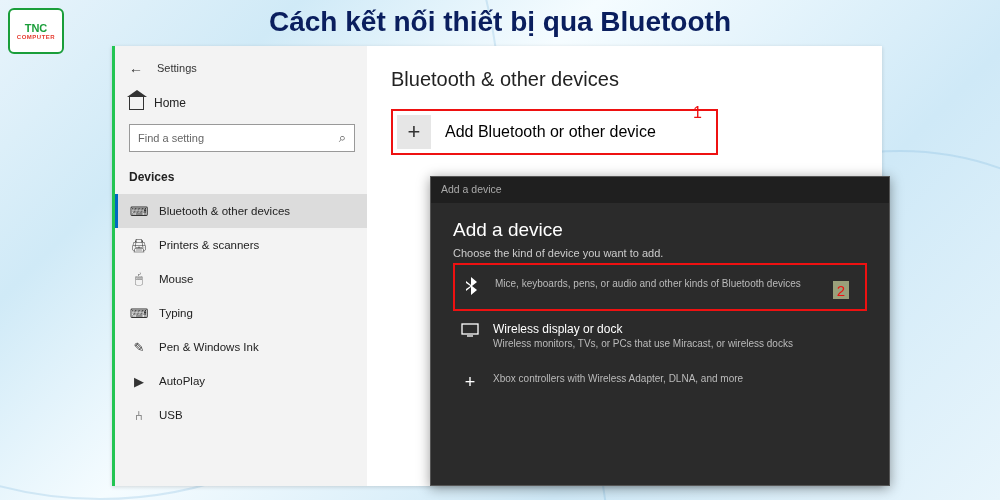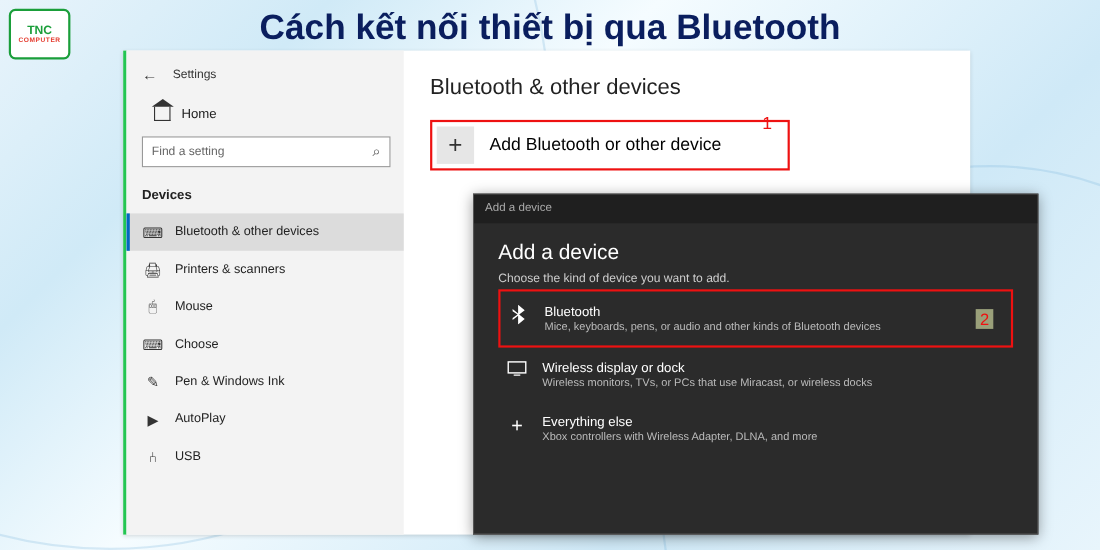--- a/index.html
+++ b/index.html
@@ -20,35 +20,35 @@
     border: 2px solid #1a9e3a; border-radius: 6px;
     background: #fff;
     display:flex; flex-direction:column; align-items:center; justify-content:center;
     font-weight:bold;
   }
   .logo .t { color:#1a9e3a; font-size:11px; line-height:1;}
   .logo .c { color:#e53b2f; font-size:6px; letter-spacing:0.5px;}
 
   .title {
     position:absolute; top:6px; left:0; right:0;
-    text-align:center; color:#0a1e5e; font-weight:700; font-size:32px;
+    text-align:center; color:#0a1e5e; font-weight:700; font-size:28px;
   }
 
   .window {
     position:absolute; left:112px; top:46px;
     width:770px; height:440px;
     background:#fff; box-shadow:0 1px 4px rgba(0,0,0,.15);
     display:flex; flex-direction:row;
     border-left:3px solid #23c552;
   }
   .sidebar { width:252px; background:#f3f3f3; padding:8px 0 0 0; font-size:12px; color:#222;}
   .sb-top { display:flex; align-items:center; gap:14px; padding:6px 14px 4px 14px;}
   .back { font-size:14px; color:#333;}
   .win-title { font-size:11px; color:#333;}
-  .home { display:flex; align-items:center; gap:10px; padding:16px 14px 14px 25px; font-size:12px;}
+  .home { display:flex; align-items:center; gap:10px; padding:16px 14px 14px 14px; font-size:12px;}
   .home-icon{ width:15px;height:13px; border:1.5px solid #333; border-top:none; position:relative;}
   .home-icon::before{content:""; position:absolute; left:-3px; top:-7px; width:0;height:0;border-left:10px solid transparent;border-right:10px solid transparent;border-bottom:7px solid #333;}
   .search {
     margin:0 12px 12px 14px; height:28px; border:1px solid #999; background:#fff;
     display:flex; align-items:center; padding:0 8px; font-size:11px; color:#666; justify-content:space-between;
   }
   .search .mag { font-size:13px; color:#555;}
   .cat-header{ padding:6px 14px 10px 14px; font-weight:600; font-size:12px;}
   .nav-item{ display:flex; align-items:center; gap:12px; padding:10px 14px 10px 16px; font-size:11.5px; color:#222;}
   .nav-item.active{ background:#dcdcdc; border-left:3px solid #0067c0; padding-left:13px;}
@@ -61,21 +61,21 @@
     border:2px solid #e11; padding:4px 60px 4px 4px; width:fit-content;
   }
   .plus-btn{ width:34px;height:34px;background:#e6e6e6; display:flex;align-items:center;justify-content:center; font-size:22px;color:#333;}
   .add-label{ font-size:16px;}
   .anno{ color:#e11; font-size:16px; font-weight:500;}
   .anno1{ position:absolute; left:326px; top:58px;}
 
   
   .dialog{
     position:absolute; left:430px; top:176px;
-    width:514px; height:310px;
+    width:460px; height:310px;
     background:#2b2b2b; color:#eee;
     box-shadow:0 2px 12px rgba(0,0,0,.4);
     border:1px solid #555;
   }
   .dlg-title-bar{ height:26px; background:#1f1f1f; color:#aaa; font-size:10.5px; padding:6px 10px;}
   .dlg-body{ padding:10px 22px 0 22px;}
   .dlg-h{ font-size:19px; font-weight:400; color:#fff; margin:6px 0 6px 0;}
   .dlg-sub{ font-size:11px; color:#ccc; margin-bottom:4px;}
   .dlg-opt{ display:flex; gap:14px; padding:11px 8px; align-items:flex-start;}
   .dlg-opt.hl{ border:2px solid #e11;}
@@ -120,21 +120,21 @@
         <div class="nav-item">
           <span class="nav-icon">🖨</span>
           <span>Printers &amp; scanners</span>
         </div>
         <div class="nav-item">
           <span class="nav-icon">🖱</span>
           <span>Mouse</span>
         </div>
         <div class="nav-item">
           <span class="nav-icon">⌨</span>
-          <span>Choose</span>
+          <span>Typing</span>
         </div>
         <div class="nav-item">
           <span class="nav-icon">✎</span>
           <span>Pen &amp; Windows Ink</span>
         </div>
         <div class="nav-item">
           <span class="nav-icon">▶</span>
           <span>AutoPlay</span>
         </div>
         <div class="nav-item">
@@ -158,37 +158,35 @@
   <div class="dlg-title-bar">Add a device</div>
   <div class="dlg-body">
     <div class="dlg-h">Add a device</div>
     <div class="dlg-sub">Choose the kind of device you want to add.</div>
     <div id="dlg-opts">
         <div class="dlg-opt hl">
           <div class="oi"><svg width="14" height="18" viewBox="0 0 14 18">
               <path d="M6 0 L12 5 L7 9 L12 13 L6 18 L6 10 L1 14 L1 12 L5.5 9 L1 6 L1 4 L6 8 Z" fill="#fff"></path>
             </svg></div>
           <div>
-            <div class="ot">Bluetooth</div>
             <div class="od">Mice, keyboards, pens, or audio and other kinds of Bluetooth devices</div>
           </div>
         </div>
         <div class="dlg-opt">
           <div class="oi"><svg width="18" height="14" viewBox="0 0 18 14">
               <rect x="1" y="1" width="16" height="10" stroke="#fff" fill="none" stroke-width="1.3"></rect>
               <line x1="6" y1="13" x2="12" y2="13" stroke="#fff" stroke-width="1.3"></line>
             </svg></div>
           <div>
             <div class="ot">Wireless display or dock</div>
             <div class="od">Wireless monitors, TVs, or PCs that use Miracast, or wireless docks</div>
           </div>
         </div>
         <div class="dlg-opt">
           <div class="oi"><span style="font-size:18px;">+</span></div>
           <div>
-            <div class="ot">Everything else</div>
             <div class="od">Xbox controllers with Wireless Adapter, DLNA, and more</div>
           </div>
         </div>
       </div>
   </div>
   <div class="anno2wrap">2</div>
 </div>
 
 </body></html>

